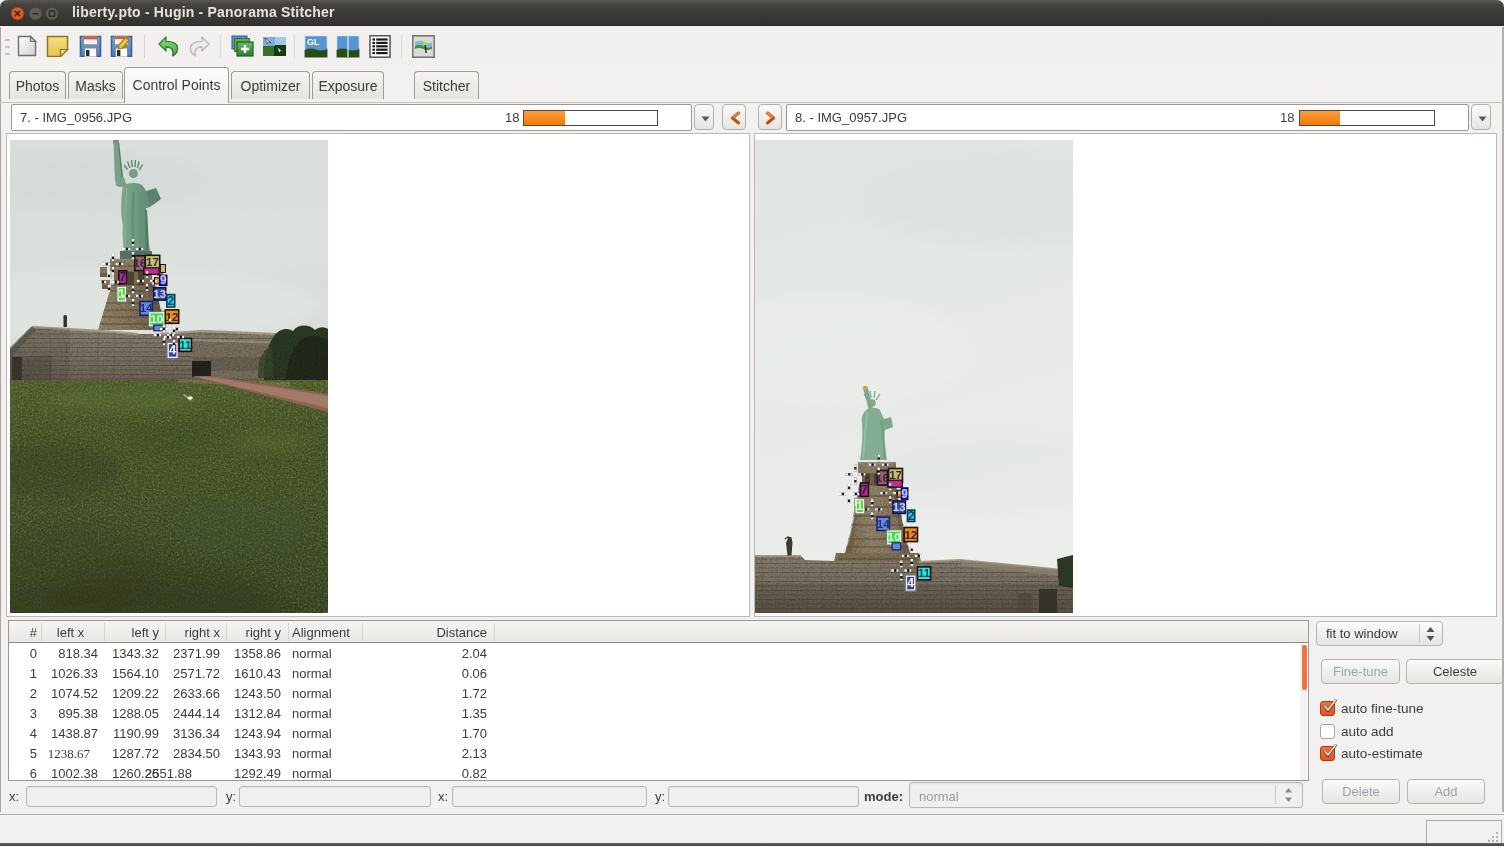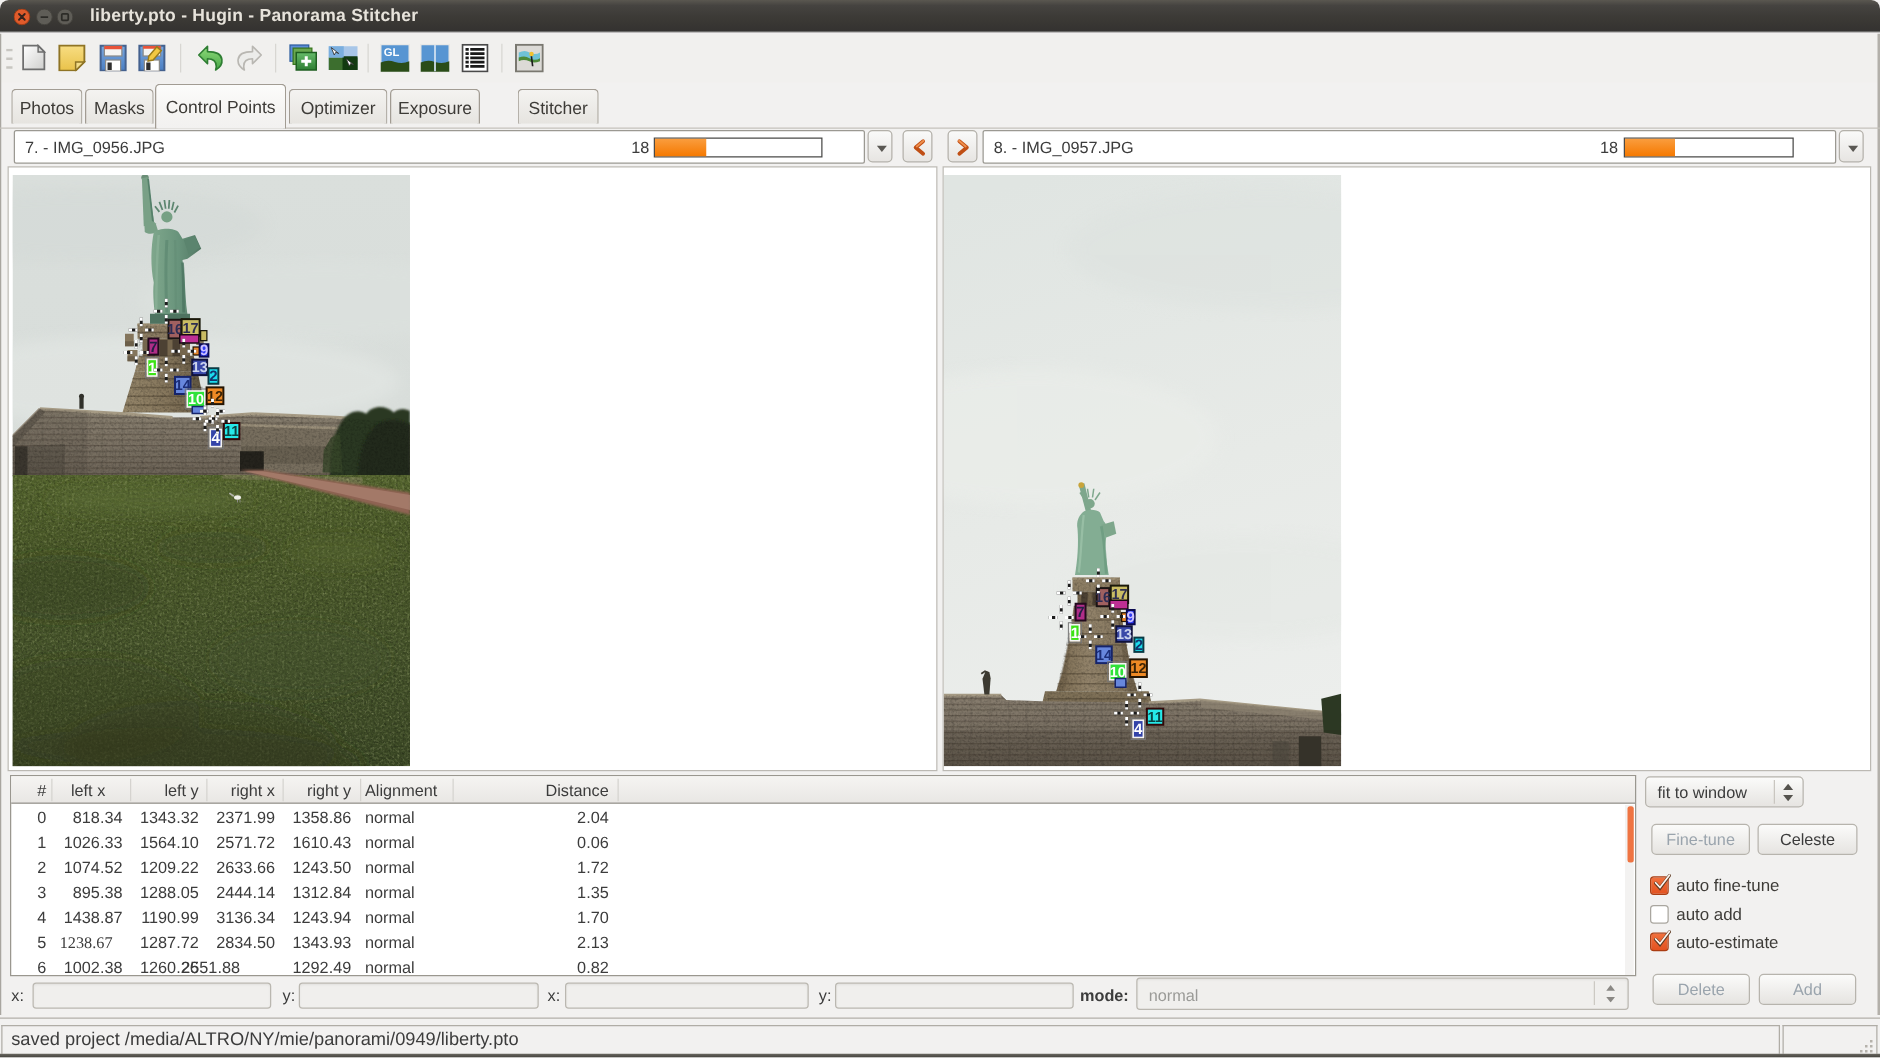--- a/index.html
+++ b/index.html
@@ -633,21 +633,21 @@
 
 <div class="flbl" style="left:1320px; top:626px; font-size:13.5px;">Zoom:</div>
 <div class="gbtn" style="left:1300px; top:621px; width:127px; height:25px; text-align:left; padding:4px 0 0 9px;margin-left:16px;">fit to window
   <div class="abs" style="right:22px; top:2px; width:1px; height:19px; background:#c9c6c0;"></div>
   <svg class="abs" style="right:7px; top:5px;" width="9" height="14" viewBox="0 0 9 14">
       <path d="M4.5 0 L8.5 5 L0.5 5 Z" fill="#55534e"></path>
       <path d="M4.5 14 L8.5 9 L0.5 9 Z" fill="#55534e"></path>
     </svg>
 </div>
 <div class="gbtn dis" style="left:1321px; top:659px; width:79px; height:25px; padding-top:4px;">Fine-tune</div>
-<div class="gbtn" style="left:1406px; top:659px; width:80px; height:25px; padding-top:4px;">Celeste</div>
+<div class="gbtn" style="left:1406px; top:659px; width:98px; height:25px; padding-top:4px;">Celeste</div>
 <div class="cb on" style="left:1320px; top:701px;">
     <svg class="abs" style="left:1px; top:-3px;" width="16" height="16" viewBox="0 0 16 16">
       <path d="M2.5 7.5 L6 11.5 L13.5 1.5" fill="none" stroke="#5e3a22" stroke-width="2.6" stroke-linecap="round"></path>
       <path d="M2.5 7.2 L6 11 L13.5 1.2" fill="none" stroke="#fdf6f1" stroke-width="1.4" stroke-linecap="round"></path>
     </svg>
   </div>
 <div class="cblbl" style="left:1341px; top:701px;">auto fine-tune</div>
 <div class="cb off" style="left:1320px; top:724px;"></div>
 <div class="cblbl" style="left:1341px; top:724px;">auto add</div>
 <div class="cb on" style="left:1320px; top:746px;">
@@ -676,21 +676,20 @@
       <path d="M4.5 14 L8 9.5 L1 9.5 Z" fill="#8a8884"></path>
     </svg>
 </div>
 
 <div class="abs" style="left:0; top:813px; width:1504px; height:1px; background:#b3b0a9;"></div>
 <div class="abs" style="left:0; top:27px; width:1px; height:817px; background:#a9a6a0;"></div>
 <div class="abs" style="left:1502px; top:27px; width:2px; height:817px; background:#b3b0aa;"></div>
 
 <div id="statusbar">
   <div class="topline"></div>
-  <div class="scell" style="left:1px; width:1423px; padding:3px 0 0 7px;">saved project /media/ALTRO/NY/mie/panorami/0949/liberty.pto</div>
   <div class="scell" style="left:1426px; width:76px;"></div>
   <svg class="abs" style="left:1488px; top:20px;" width="12" height="12">
       <g fill="#b5b2ab">
         <rect x="8" y="0" width="2" height="2"></rect>
         <rect x="4" y="4" width="2" height="2"></rect>
         <rect x="8" y="4" width="2" height="2"></rect>
         <rect x="0" y="8" width="2" height="2"></rect>
         <rect x="4" y="8" width="2" height="2"></rect>
         <rect x="8" y="8" width="2" height="2"></rect>
       </g>

